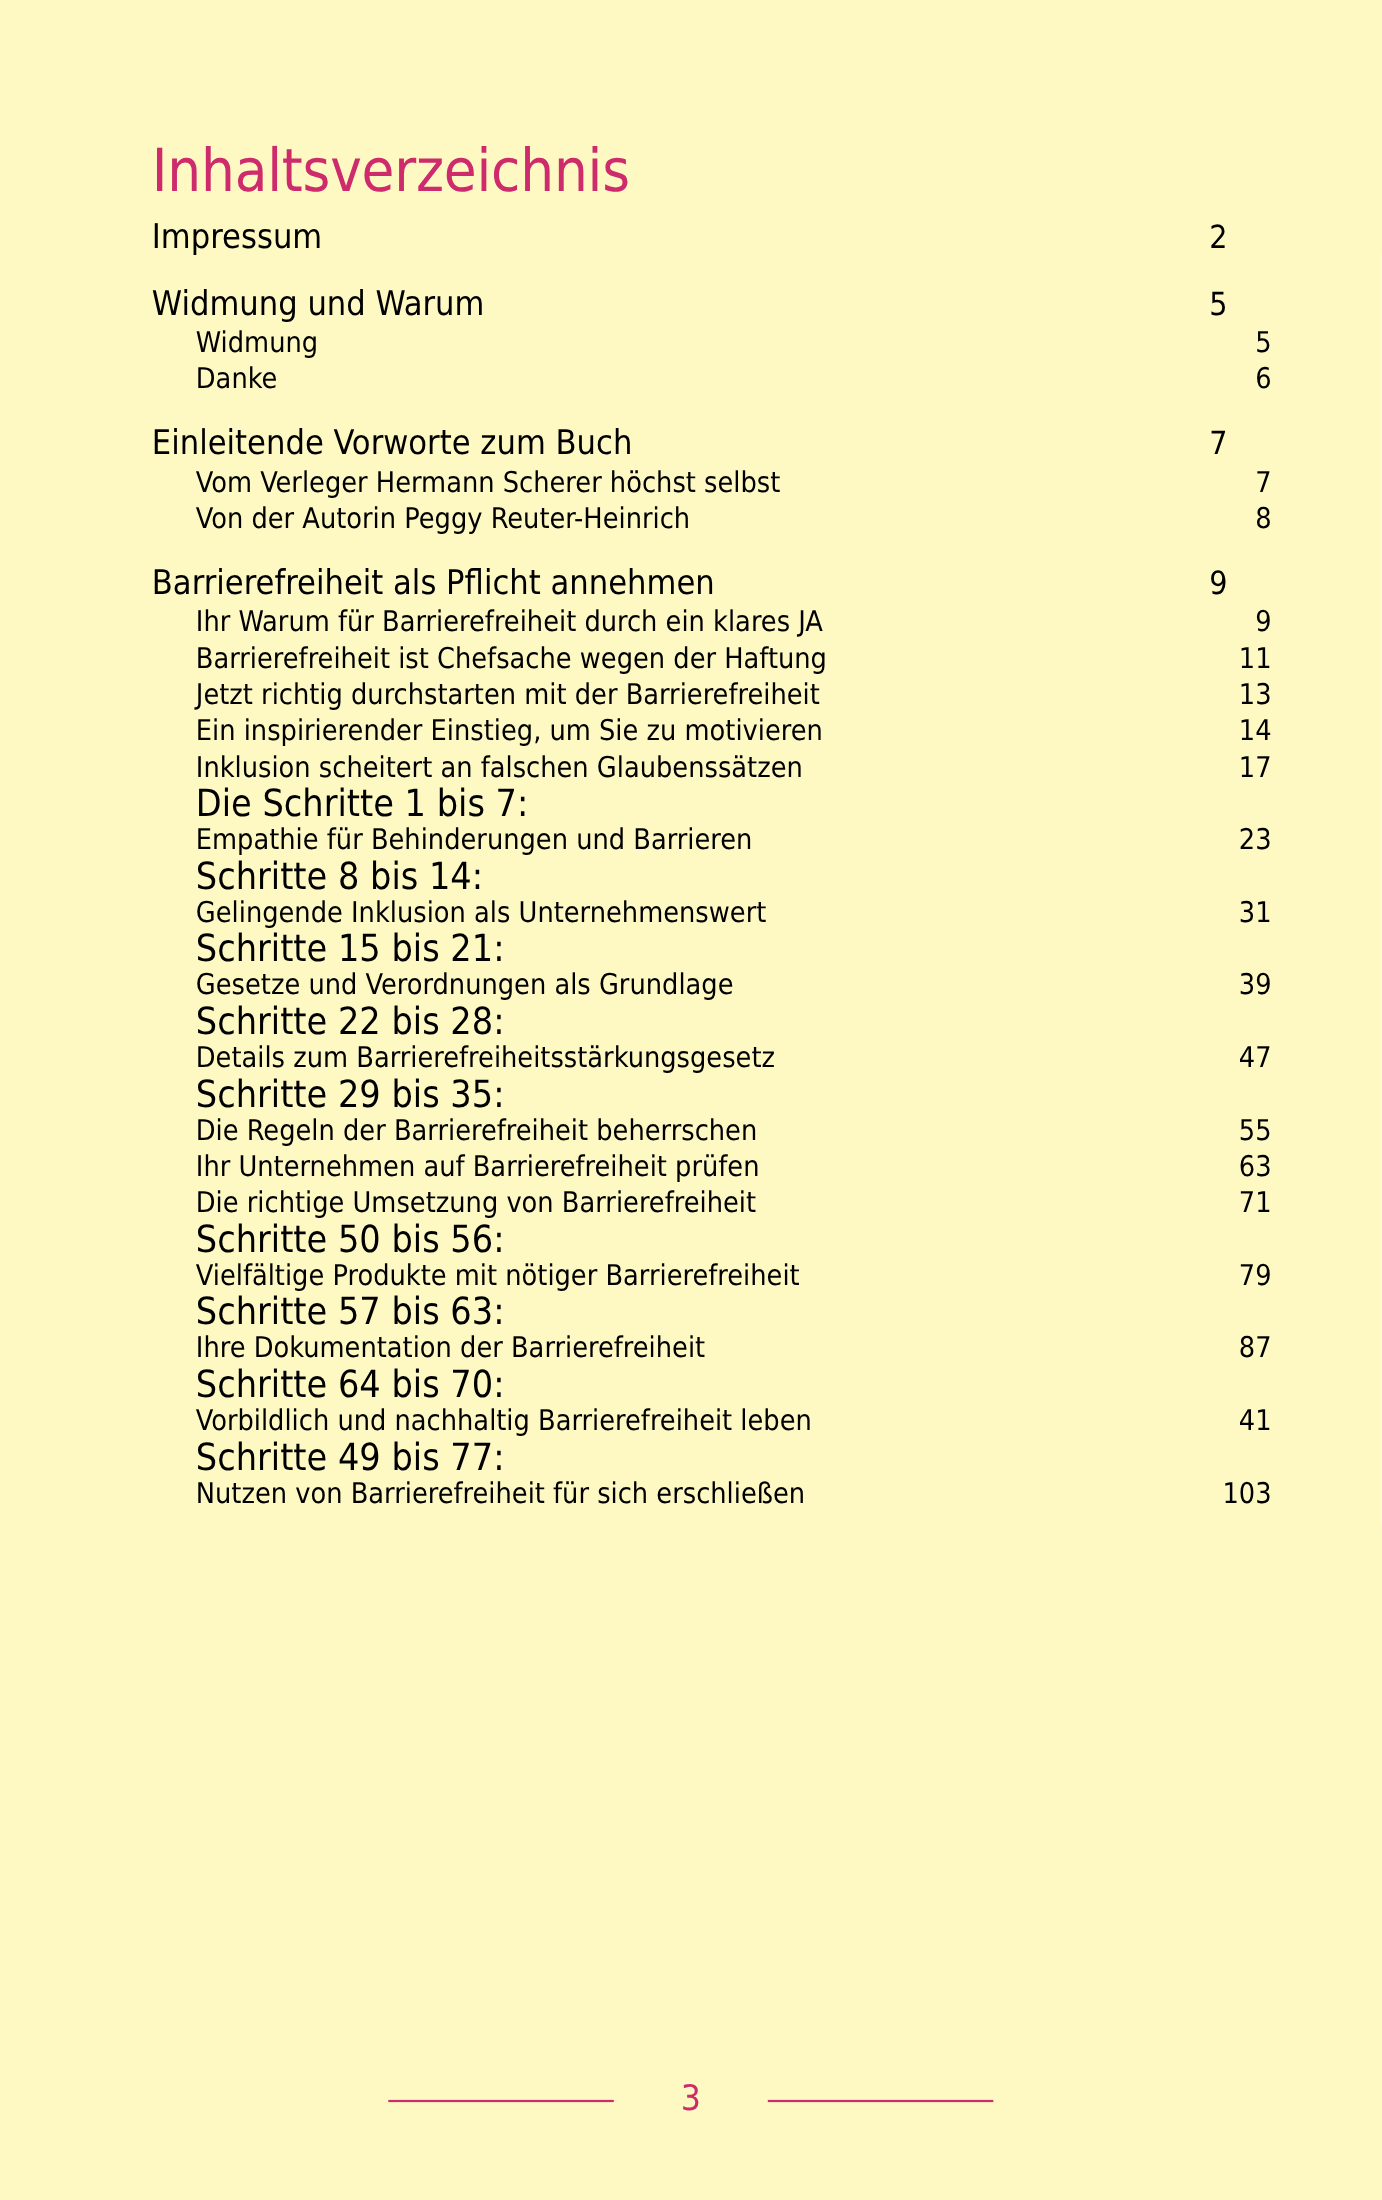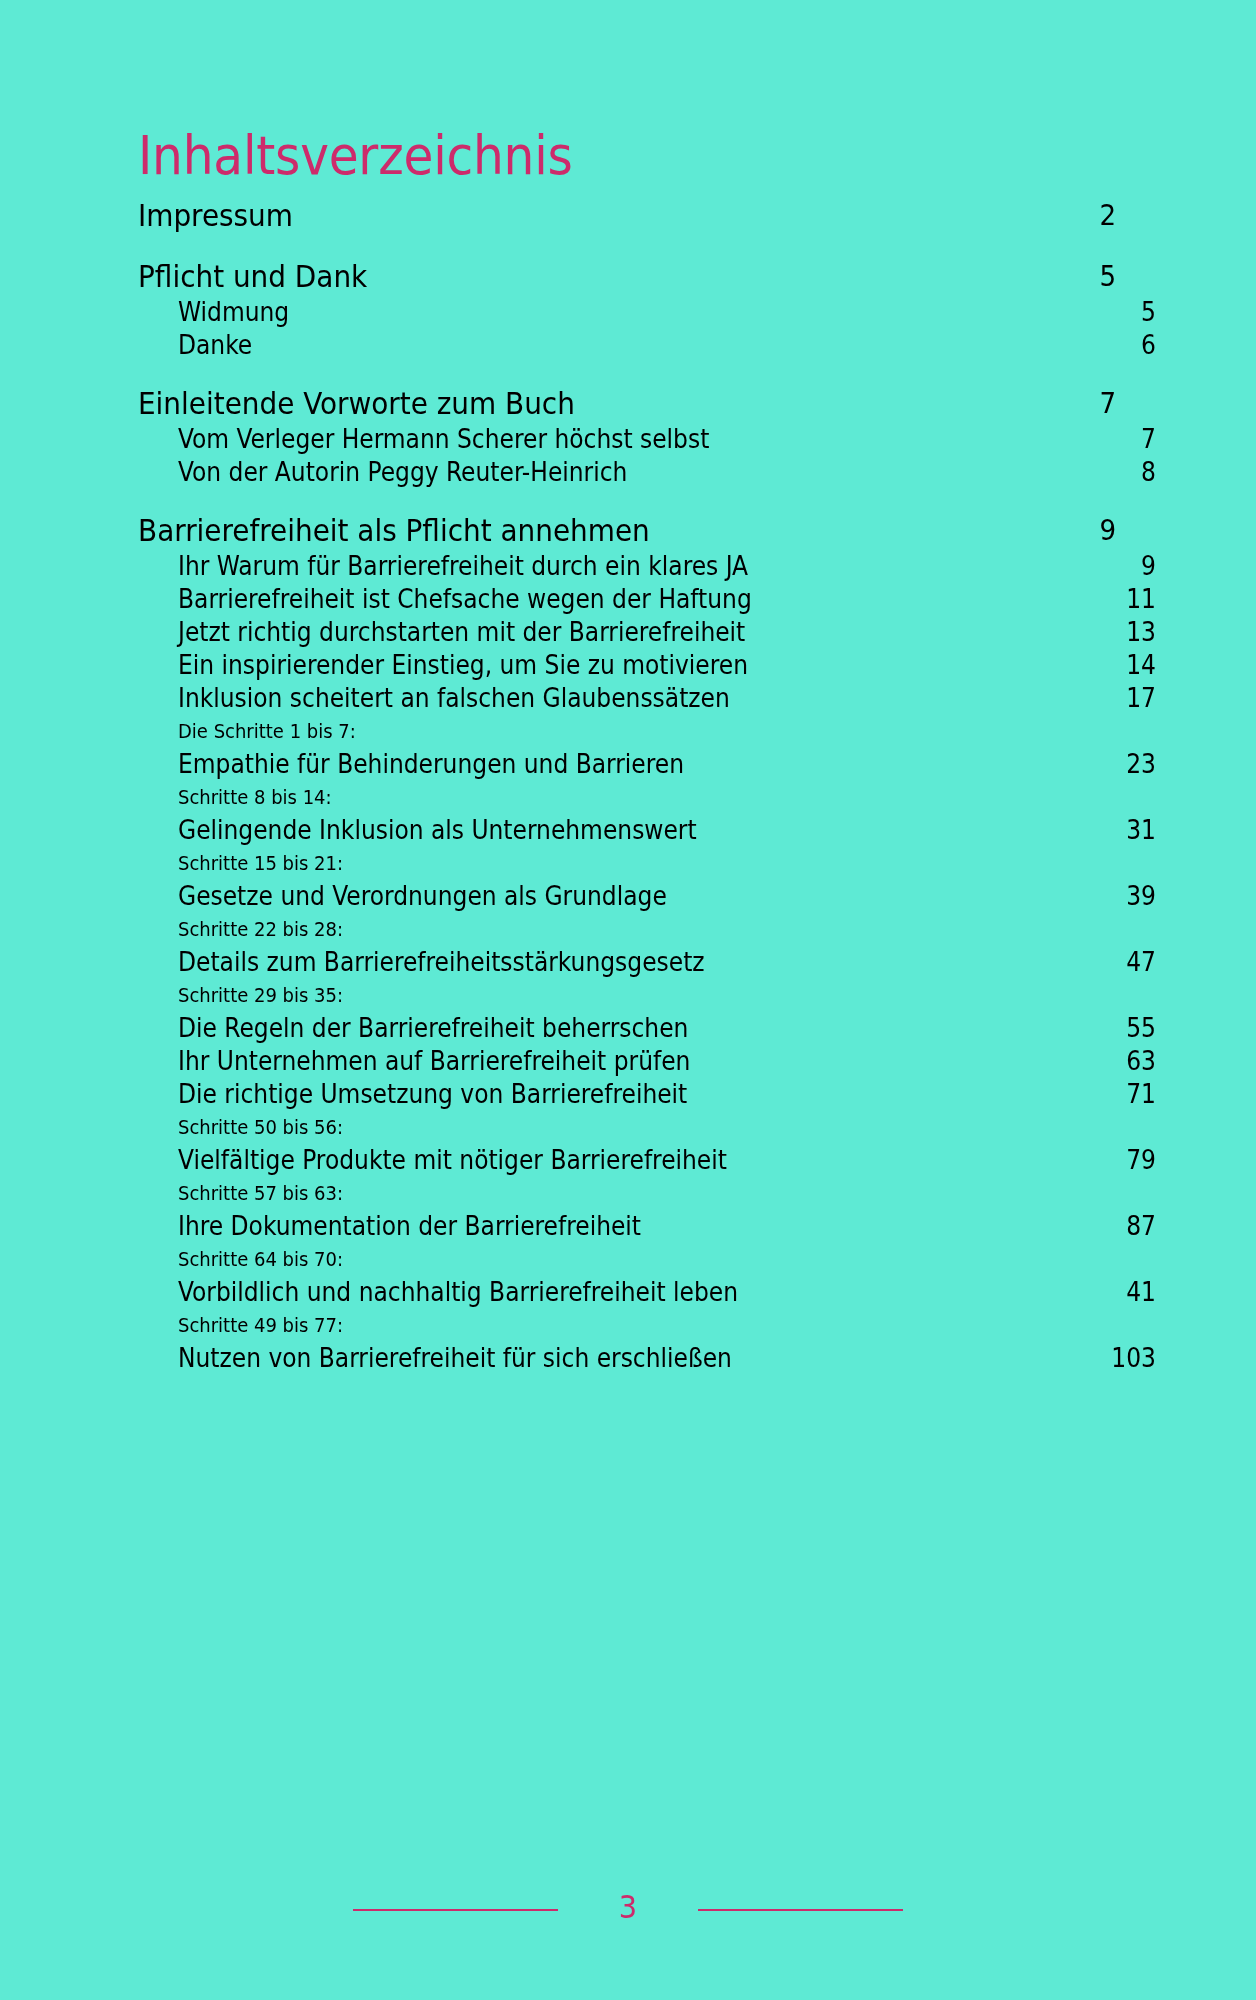--- a/index.html
+++ b/index.html
@@ -12,21 +12,21 @@
     height: 2000px;
     position: relative;
     overflow: hidden;
     font-family: "DejaVu Sans Condensed", "Liberation Sans Narrow", "Liberation Sans", sans-serif;
     -webkit-font-smoothing: antialiased;
   }
 
   .page {
     position: absolute;
     inset: 0;
-    background: #5eead4;
+    background: #fef9c3;
     text-decoration: underline;
   }
 
   
   .toc-title {
     position: absolute;
     left: 138px;
     top: 88px;
     font-size: 54px;
     line-height: 64px;
@@ -76,21 +76,21 @@
   
   .lvl2 {
     font-size: 26px;
     line-height: 33px;
     padding-left: 40px;
   }
   .lvl2 .toc-page { font-size: 26px; }
 
   
   .lvl2-caption {
-    font-size: 20px;
+    font-size: 34px;
     line-height: 33px;
     padding-left: 40px;
     color: #000000;
     white-space: nowrap;
   }
 
   
   .footer {
     position: absolute;
     left: 0;
@@ -124,21 +124,21 @@
 <div class="page">
 
   <h1 class="toc-title">Inhaltsverzeichnis</h1>
 
   <div class="toc-body" id="toc-body">
       <div class="toc-row lvl1">
         <span class="toc-label">Impressum</span>
         <span class="toc-page">2</span>
       </div>
       <div class="toc-row lvl1">
-        <span class="toc-label">Pflicht und Dank</span>
+        <span class="toc-label">Widmung und Warum</span>
         <span class="toc-page">5</span>
       </div>
       <div class="toc-row lvl2">
         <span class="toc-label">Widmung</span>
         <span class="toc-page">5</span>
       </div>
       <div class="toc-row lvl2">
         <span class="toc-label">Danke</span>
         <span class="toc-page">6</span>
       </div>

